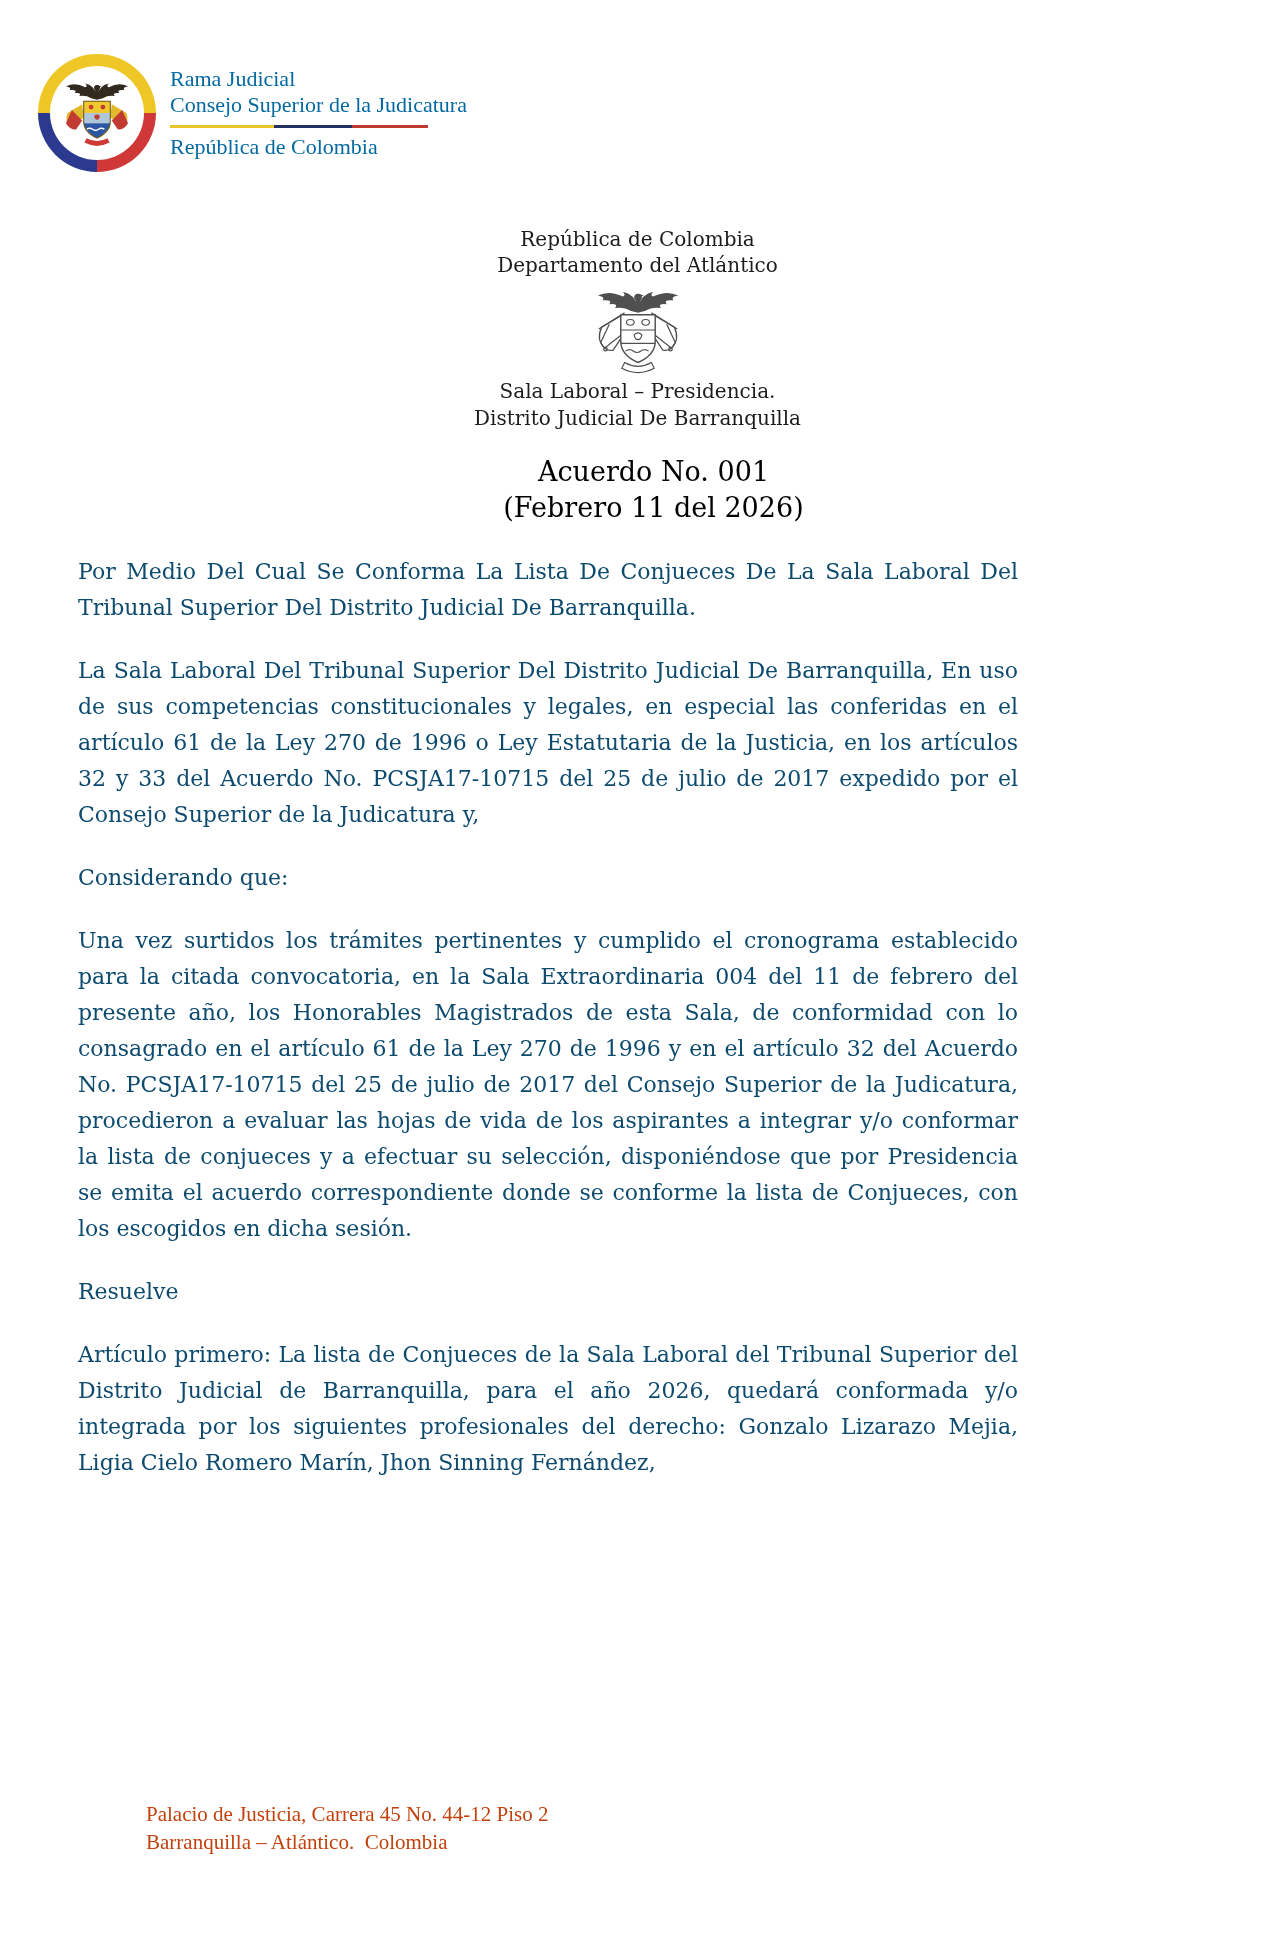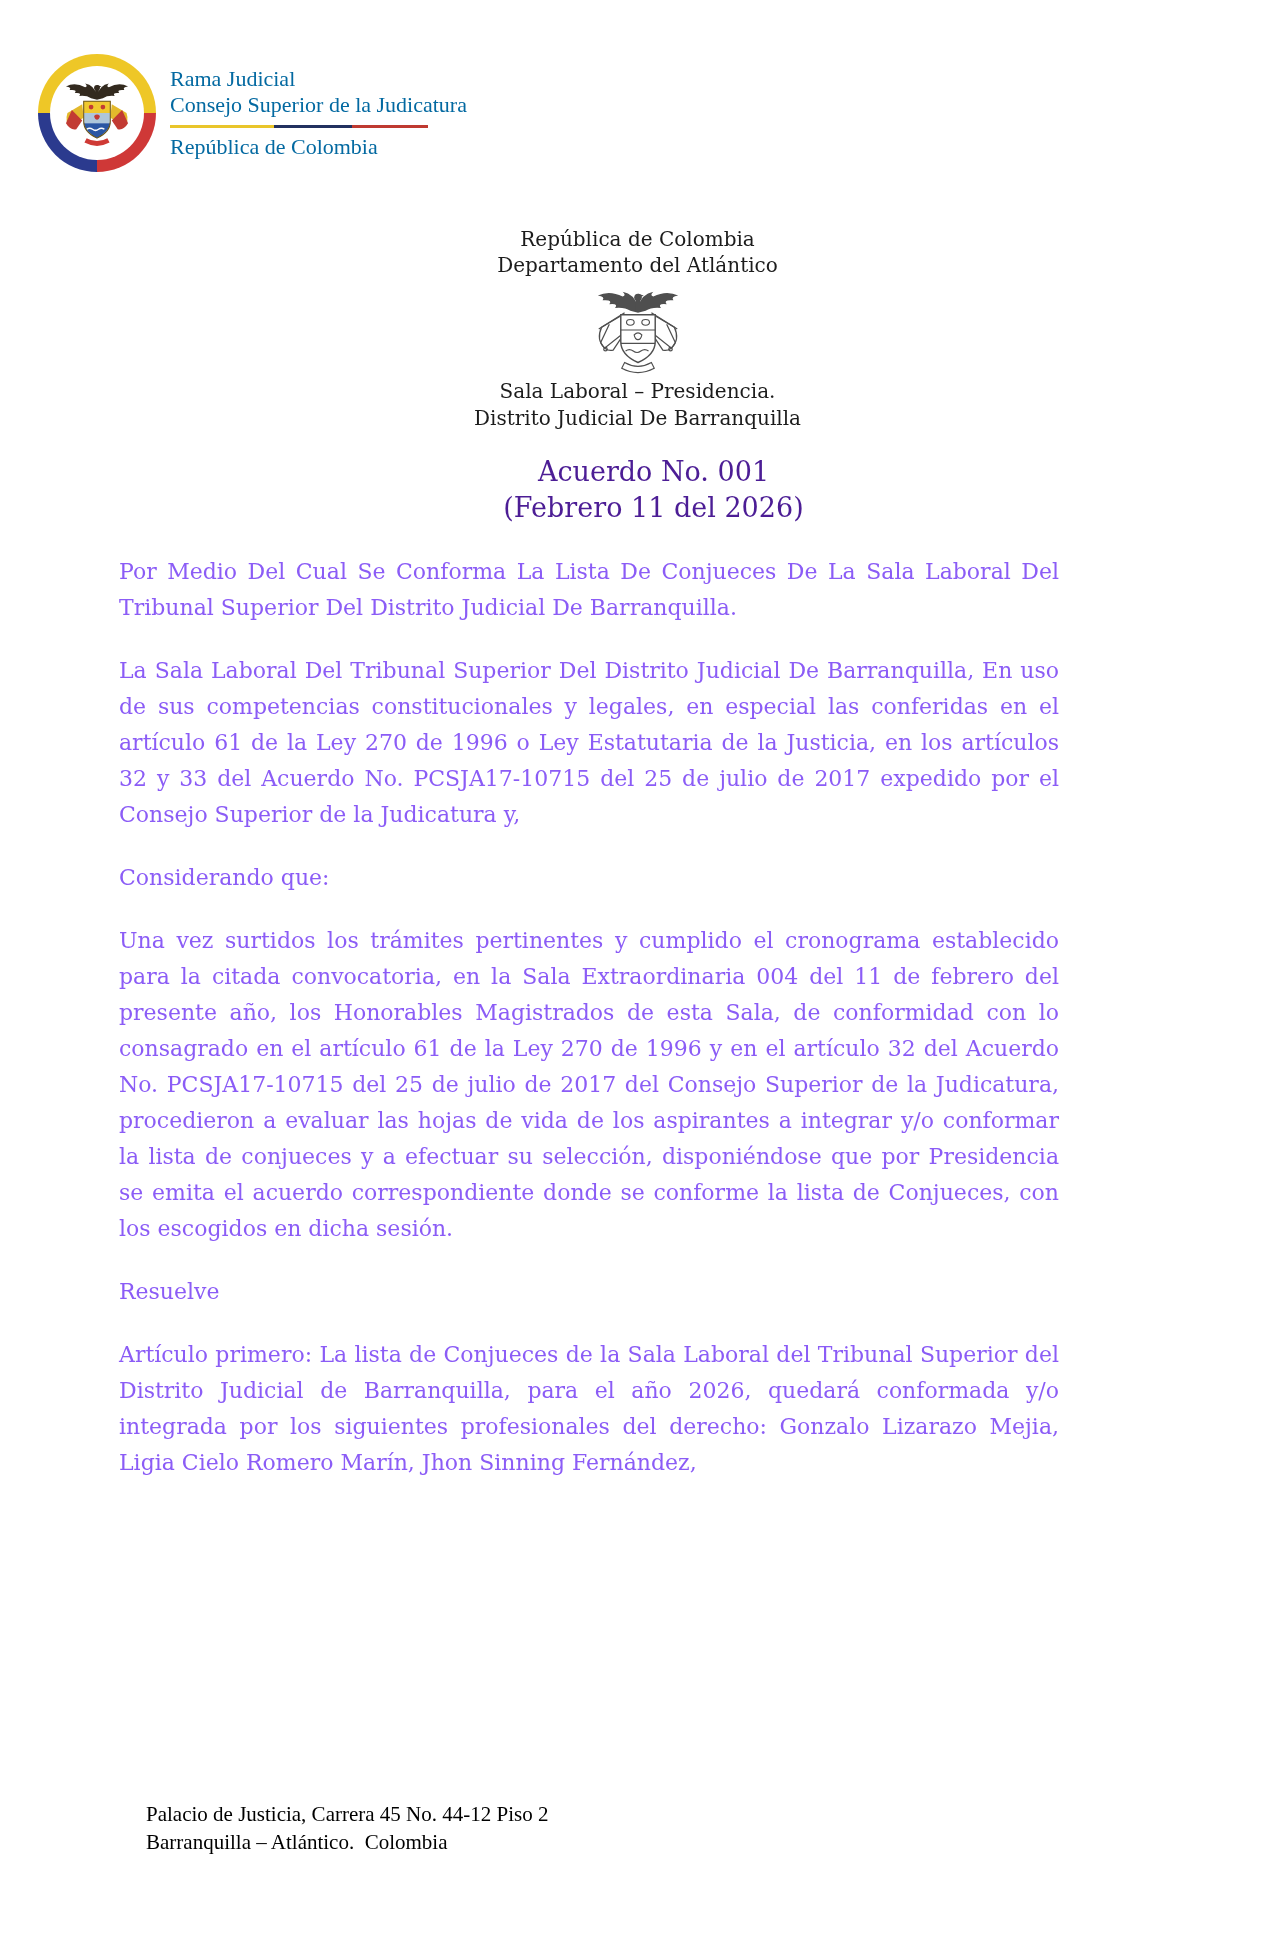--- a/index.html
+++ b/index.html
@@ -22,30 +22,30 @@
   .brand-divider .seg-r{width:76px;background:#bf3a31;}
 
   
   .letterhead{padding-top:226px;text-align:center;}
   .lh-line{font-size:20px;line-height:26px;color:#1c1c1c;}
   .doc-seal{display:block;margin:8px auto 2px auto;}
   .court{ text-align:center;margin-top:4px;}
   .court .lh-line{font-size:20px;line-height:27px;}
 
   
-  .doc-title{text-align:center;margin-top:22px;font-size:27px;line-height:36px;color:#4c1d95;padding-left:32px;}
+  .doc-title{text-align:center;margin-top:22px;font-size:27px;line-height:36px;color:#000000;padding-left:32px;}
 
   
-  .content{width:940px;margin:28px 0 0 119px;font-size:22px;line-height:36px;color:#8b5cf6;}
+  .content{width:940px;margin:28px 0 0 78px;font-size:22px;line-height:36px;color:#0c4a6e;}
   .para{text-align:justify;margin:0 0 27px 0;}
   .para.center{text-align:left;}
 
   
   .footer{position:absolute;top:1800px;left:146px;
-          font-family:"Liberation Serif", serif;font-size:21px;line-height:28px;color:#000000;}
+          font-family:"Liberation Serif", serif;font-size:21px;line-height:28px;color:#c2410c;}
   .footer div{white-space:pre-wrap;}
 
   svg{display:block;}
 </style>
 </head>
 <body>
 
 <div class="brand">
   <div class="seal">
     <div class="seal-inner">

